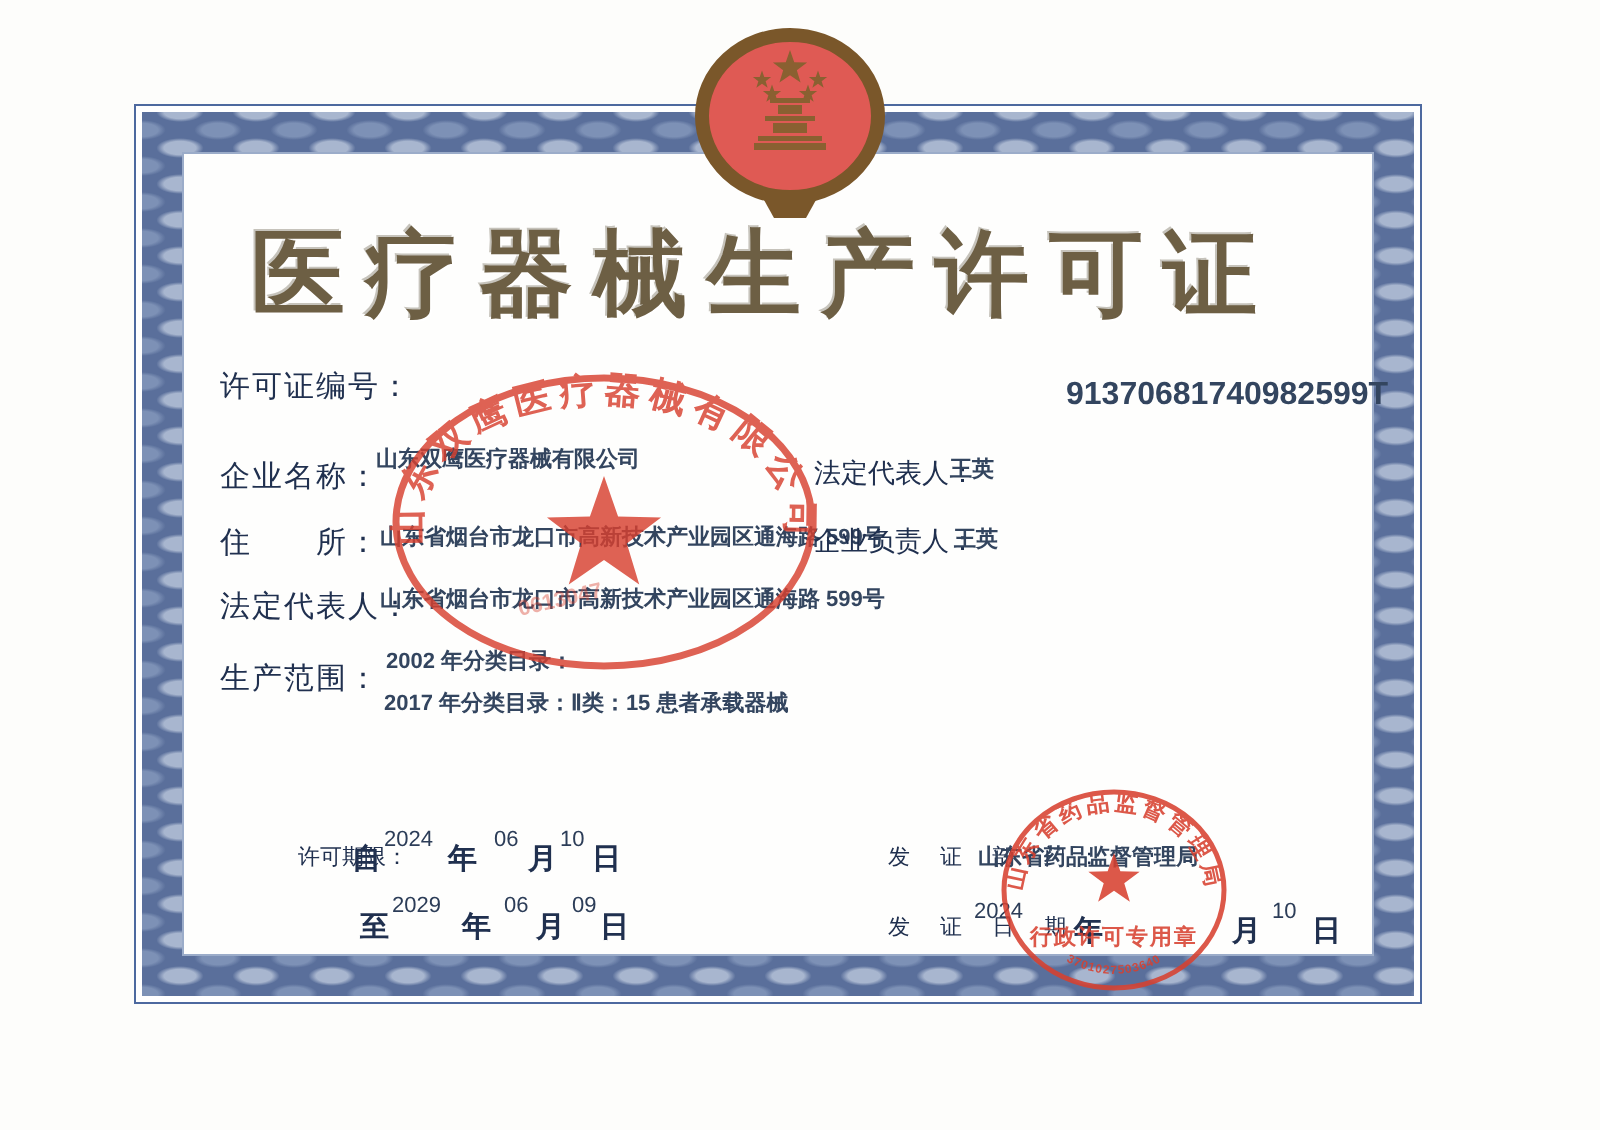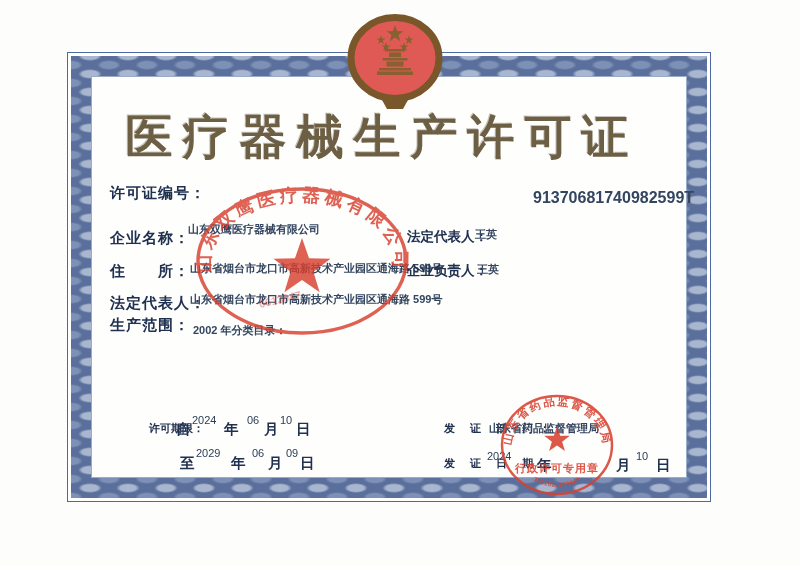--- a/index.html
+++ b/index.html
@@ -19,21 +19,21 @@
         background-size:38px 18px;}
   .inner{position:absolute;inset:23px;background:#fefefd;border:1px solid #9bacc9;}
 
   
   .title{position:absolute;left:0;top:106px;width:764px;text-align:center;
          font-family:"Liberation Serif", serif;font-weight:bold;font-size:47px;
          letter-spacing:10px;color:#6d5f44;
          text-shadow:1px 1px 0 rgba(255,255,255,.75), -1px -1px 0 rgba(70,58,35,.30);}
 
   
-  .lbl{position:absolute;font-weight:bold;color:#20304f;white-space:nowrap;}
+  .lbl{position:absolute;font-weight:normal;color:#20304f;white-space:nowrap;}
   .lblL{font-size:15px;letter-spacing:1px;}
   .lblR{font-size:13.5px;}
   .lblB{font-size:11px;margin-left:37px;}
   .val{position:absolute;font-weight:bold;font-size:11px;color:#33455f;white-space:nowrap;}
   .unit{position:absolute;font-weight:bold;font-size:14.5px;color:#20304f;white-space:nowrap;}
   .num{position:absolute;font-weight:normal;font-size:11px;color:#2c3d58;white-space:nowrap;}
 
   
   .seal{position:absolute;pointer-events:none;}
   .seal text{font-family:"Liberation Sans", sans-serif;font-weight:bold;}
@@ -74,22 +74,23 @@
 
   <div class="lbl lblL" style="left:110px;top:229px;">企业名称：</div>
   <div class="val" style="left:188px;top:222px;">山东双鹰医疗器械有限公司</div>
 
   <div class="lbl lblL" style="left:110px;top:262px;">住　　所：</div>
   <div class="val" style="left:190px;top:261px;">山东省烟台市龙口市高新技术产业园区通海路 599号</div>
 
   <div class="lbl lblL" style="left:110px;top:294px;">法定代表人：</div>
   <div class="val" style="left:190px;top:292px;">山东省烟台市龙口市高新技术产业园区通海路 599号</div>
 
-  <div class="lbl lblL" style="left:110px;top:316px;">生产范围：</div>
+  <div class="lbl lblL" style="left:110px;top:330px;">生产范围：</div>
   <div class="val" style="left:193px;top:323px;">2002 年分类目录：</div>
+  <div class="val" style="left:192px;top:344px;">2017 年分类目录：Ⅱ类：15 患者承载器械</div>
 
   <div class="val" style="left:533px;top:189px;font-size:16px;">91370681740982599T</div>
 
   <div class="lbl lblR" style="left:407px;top:228px;">法定代表人：</div>
   <div class="val" style="left:475px;top:227px;">王英</div>
 
   <div class="lbl lblR" style="left:407px;top:262px;">企业负责人：</div>
   <div class="val" style="left:477px;top:262px;">王英</div>
 
   <div class="lbl lblB" style="left:112px;top:421px;">许可期限：</div>

